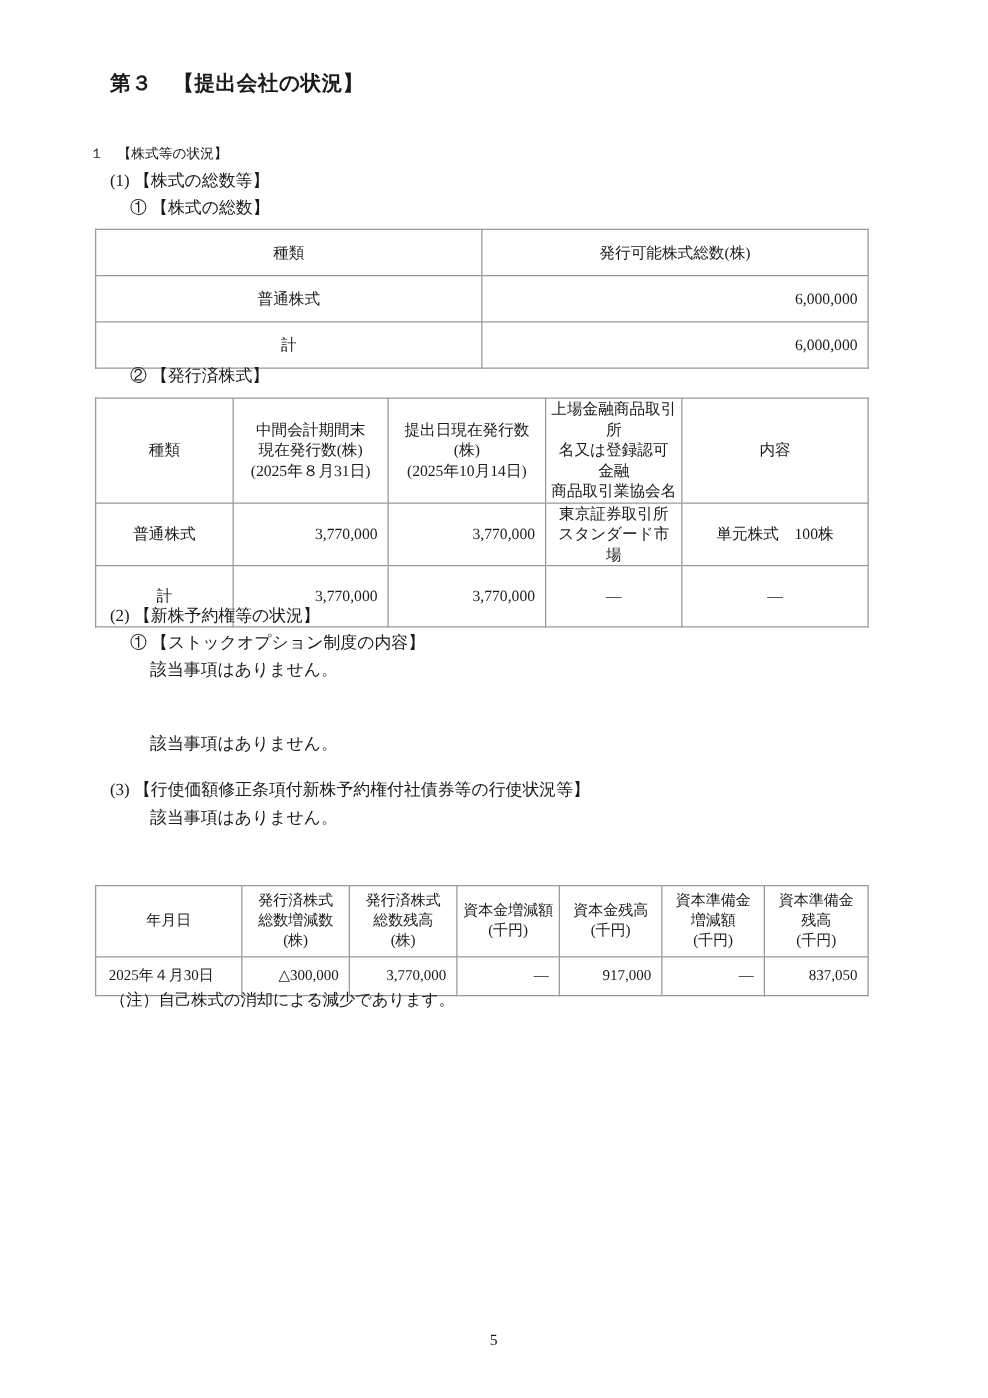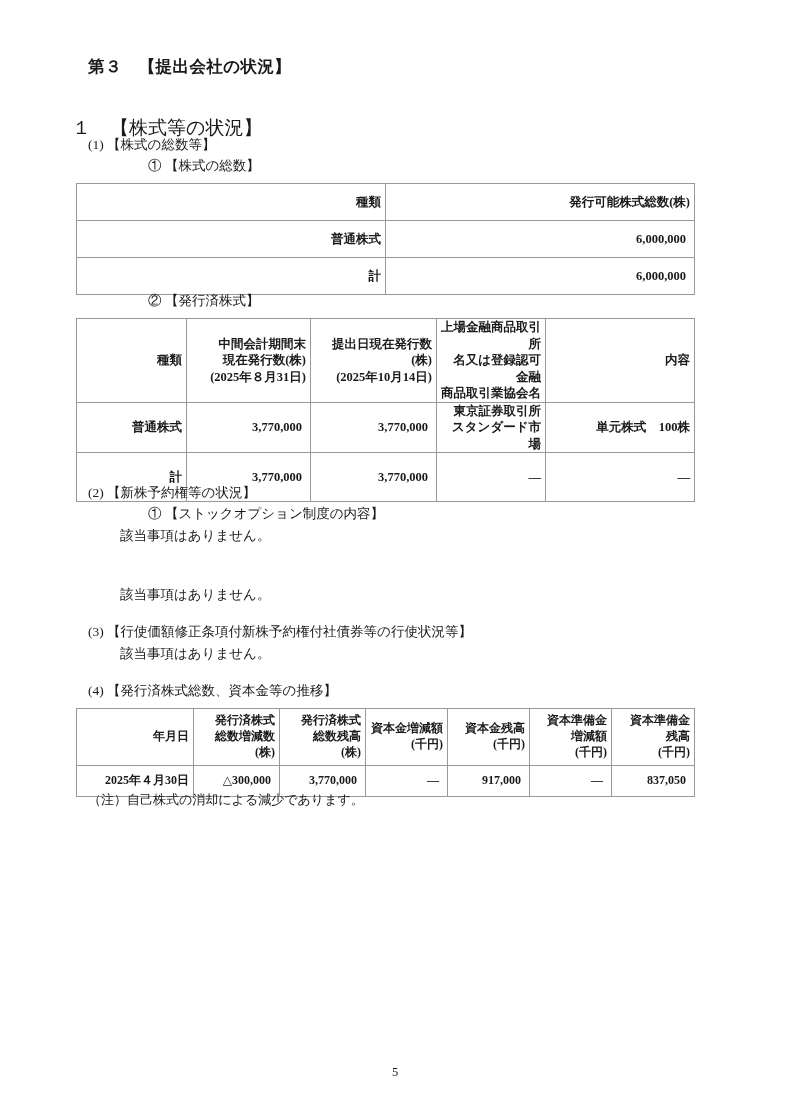--- a/index.html
+++ b/index.html
@@ -31,35 +31,34 @@
     font-family: "Liberation Sans", "DejaVu Sans", sans-serif;
     font-weight: bold;
     font-size: 16.5px;
     letter-spacing: 0.4px;
     white-space: pre;
     margin-left: 20px;
   }
   .lvl1 {
     position: absolute;
     left: 72px;
-    font-size: 19px;
+    font-size: 11px;
     white-space: pre;
   }
   .lvl2 {
     position: absolute;
     left: 88px;
     font-size: 13.5px;
     white-space: pre;
   }
   .lvl3 {
     position: absolute;
     left: 104px;
     font-size: 13.5px;
     white-space: pre;
-    margin-left: 44px;
   }
   .body-text {
     position: absolute;
     left: 120px;
     font-size: 13.5px;
     white-space: pre;
     font-family: Liberation Mono, monospace;
   }
   .note-text {
     position: absolute;
@@ -80,24 +79,23 @@
   table.doc-table {
     position: absolute;
     border-collapse: collapse;
     table-layout: fixed;
     font-size: 12.5px;
   }
   table.doc-table td,
   table.doc-table th {
     border: 1px solid #999;
     padding: 0 4px;
-    font-weight: bold;
+    font-weight: normal;
     vertical-align: middle;
     line-height: 1.32;
-    text-align: right;
   }
   .c-center { text-align: center; }
   .c-right  { text-align: right; padding-right: 8px !important; }
   .c-left   { text-align: left; padding-left: 10px !important; }
   .nowrap   { white-space: nowrap; }
   .multiline { white-space: pre-line; }
 
   
   #table-total-shares { left: 76px; top: 183px; width: 619px; }
   #table-total-shares td { height: 36px; }
@@ -195,21 +193,20 @@
 
   <div class="lvl2" style="top:484px;">(2) 【新株予約権等の状況】</div>
   <div class="lvl3" style="top:505px;">① 【ストックオプション制度の内容】</div>
   <div class="body-text" style="top:527px;">該当事項はありません。</div>
 
   <div class="body-text" style="top:586px;">該当事項はありません。</div>
 
   <div class="lvl2" style="top:623px;">(3) 【行使価額修正条項付新株予約権付社債券等の行使状況等】</div>
   <div class="body-text" style="top:645px;">該当事項はありません。</div>
 
-  <div class="lvl2" style="top:682px;">(4) 【発行済株式総数、資本金等の推移】</div>
 
   <table class="doc-table" id="table-history">
     <colgroup>
       <col style="width:117px">
         <col style="width:86px">
         <col style="width:86px">
       <col style="width:82px">
         <col style="width:82px">
       <col style="width:82px">
         <col>

